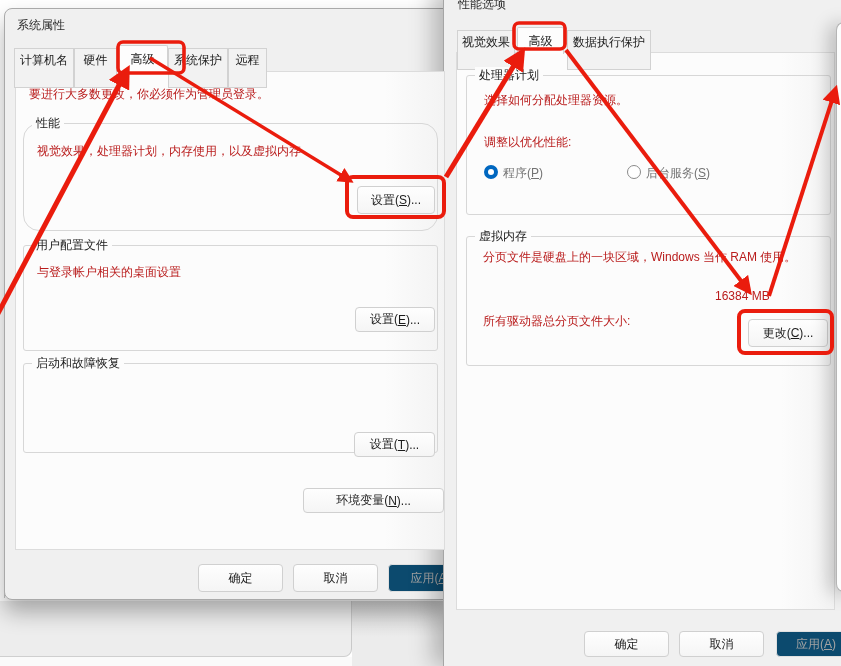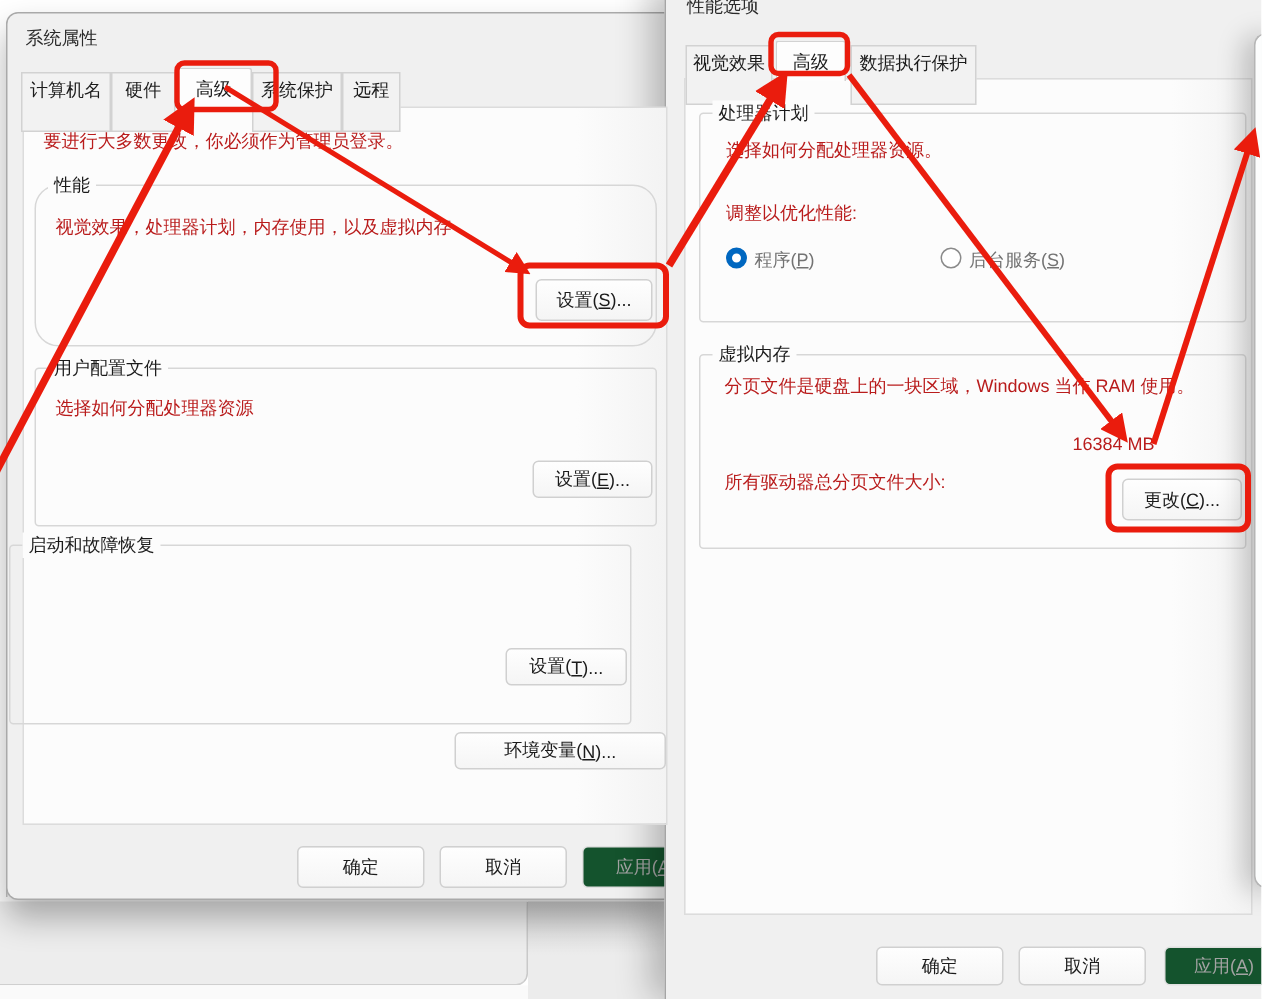--- a/index.html
+++ b/index.html
@@ -18,21 +18,21 @@
   .tab.sel{height:27px;line-height:26px;background:#fdfdfd;border-bottom:none;z-index:4;border-radius:2px 2px 0 0;}
   .panel{position:absolute;box-sizing:border-box;background:linear-gradient(90deg,#fcfcfc 86%,#f3f3f3 100%);
          border:1px solid #dcdcdc;z-index:1;}
   
   .group{position:absolute;box-sizing:border-box;border:1px solid #d7d7d7;border-radius:3px;}
   .group-label{position:absolute;top:-9px;left:8px;background:#fcfcfc;padding:0 4px;font-size:12px;color:#1b1b1b;white-space:nowrap;}
   
   .btn{position:absolute;box-sizing:border-box;display:flex;align-items:center;justify-content:center;
        background:linear-gradient(#fefefe,#f5f5f5);border:1px solid #d0d0d0;border-radius:4px;
        font-size:12px;color:#1b1b1b;white-space:nowrap;cursor:default;}
-  .btn.disabled{background:#14532d;border-color:#e0e0e0;color:#a3a3a3;}
+  .btn.disabled{background:#0c4a6e;border-color:#e0e0e0;color:#a3a3a3;}
   .mn{text-decoration:underline;}
   
   .radio{position:absolute;box-sizing:border-box;width:14px;height:14px;border-radius:50%;background:#fff;}
   .radio.on{border:4.5px solid #0067c0;}
   .radio.off{border:1px solid #8a8a8a;}
   .radio-label{position:absolute;font-size:12px;color:#737373;white-space:nowrap;}
   
   .bg-left-edge{border-right:1px solid #c6c6c6;}
   .bg-bottom-a{background:#ededed;border-right:1px solid #c9c9c9;border-bottom:1px solid #cfcfcf;border-radius:0 0 8px 0;}
   .bg-bottom-b{background:linear-gradient(#d7d7d7,#ececec 55%);}
@@ -69,29 +69,29 @@
       <div class="abs txt" style="left:13px;top:19px;">视觉效果，处理器计划，内存使用，以及虚拟内存</div>
       <div class="btn" style="left:333px;top:62px;width:78px;height:28px;">
         <span>设置(</span>
           <span class="mn">S</span>
           <span>)...</span>
       </div>
     </div>
 
     <div class="group" style="left:18px;top:236px;width:415px;height:106px;z-index:2;">
       <span class="group-label">用户配置文件</span>
-      <div class="abs txt" style="left:13px;top:18px;">选择如何分配处理器资源</div>
+      <div class="abs txt" style="left:13px;top:18px;">与登录帐户相关的桌面设置</div>
       <div class="btn" style="left:331px;top:61px;width:80px;height:25px;">
         <span>设置(</span>
           <span class="mn">E</span>
           <span>)...</span>
       </div>
     </div>
 
-    <div class="group" style="left:1px;top:354px;width:415px;height:120px;z-index:2;text-align:right;">
+    <div class="group" style="left:18px;top:354px;width:415px;height:90px;z-index:2;text-align:right;">
       <span class="group-label">启动和故障恢复</span>
       <div class="btn" style="left:330px;top:68px;width:81px;height:25px;">
         <span>设置(</span>
           <span class="mn">T</span>
           <span>)...</span>
       </div>
     </div>
 
     <div class="btn" style="left:298px;top:479px;width:141px;height:25px;z-index:2;">
       <span>环境变量(</span>

